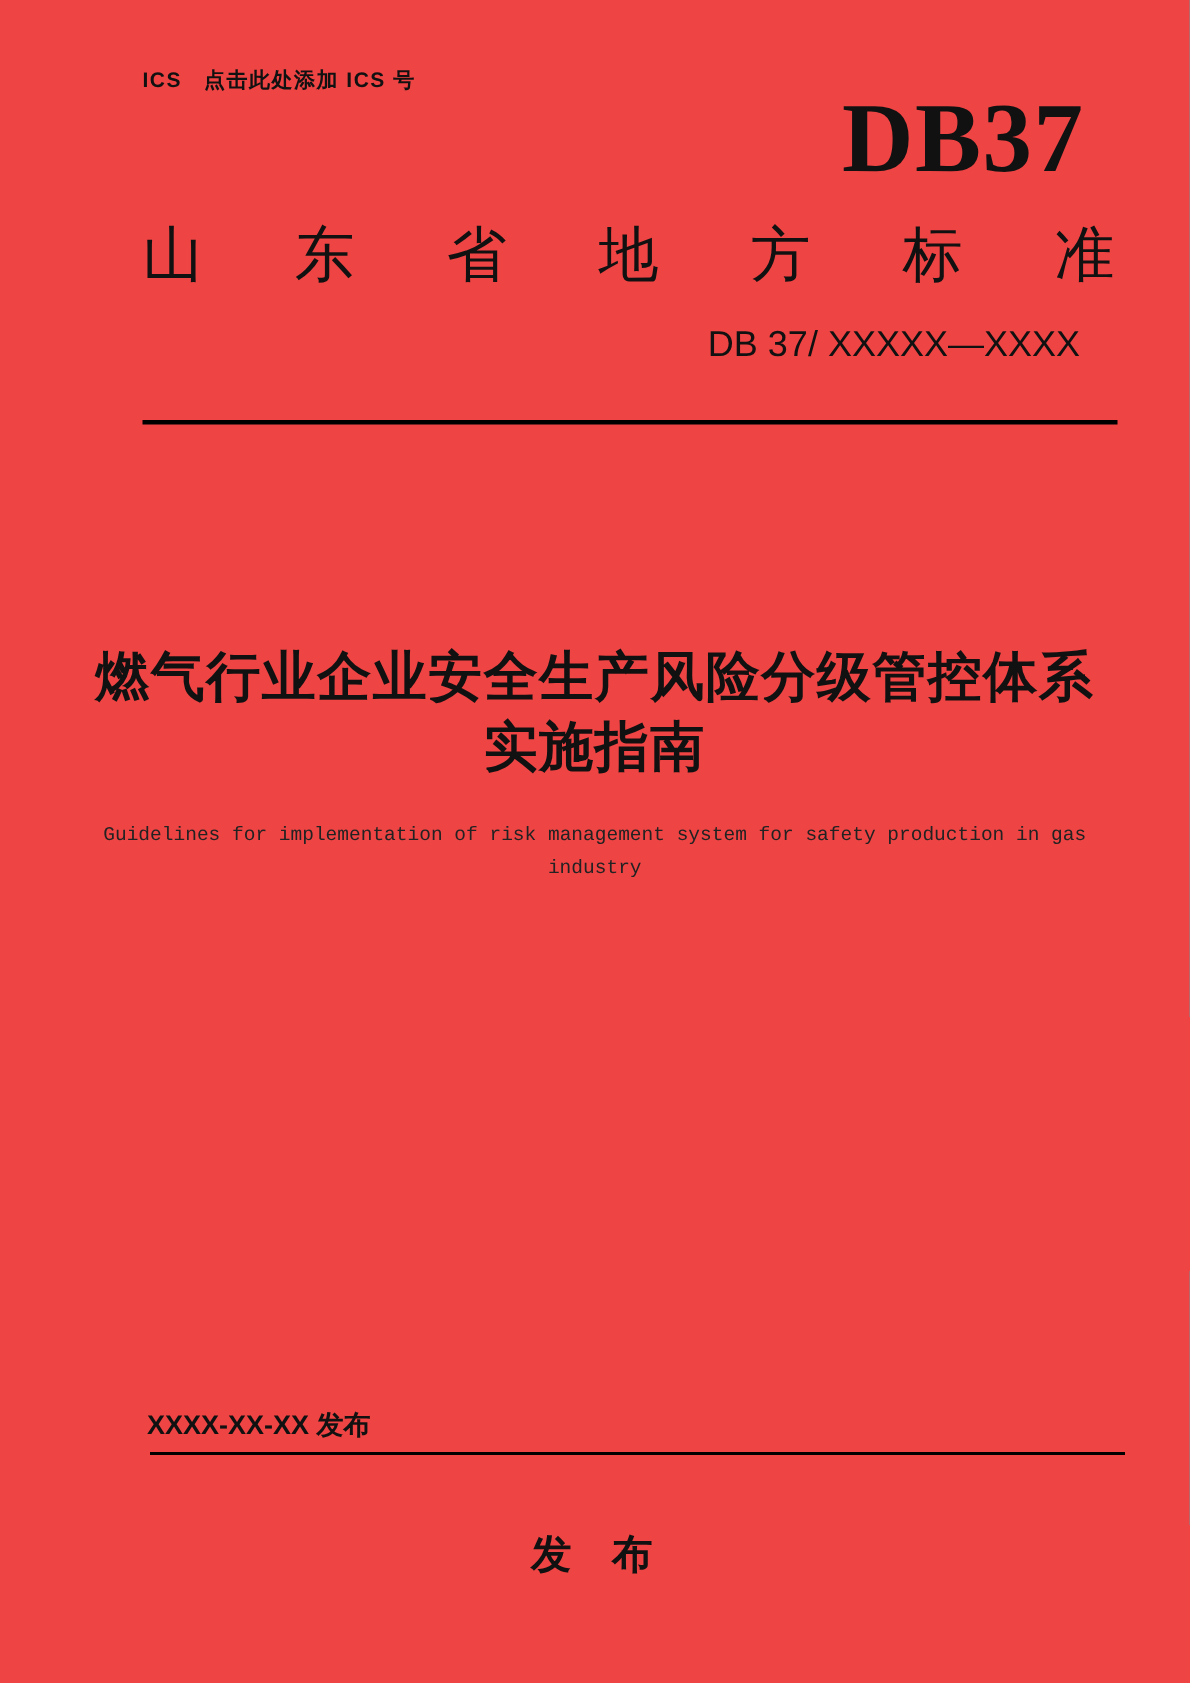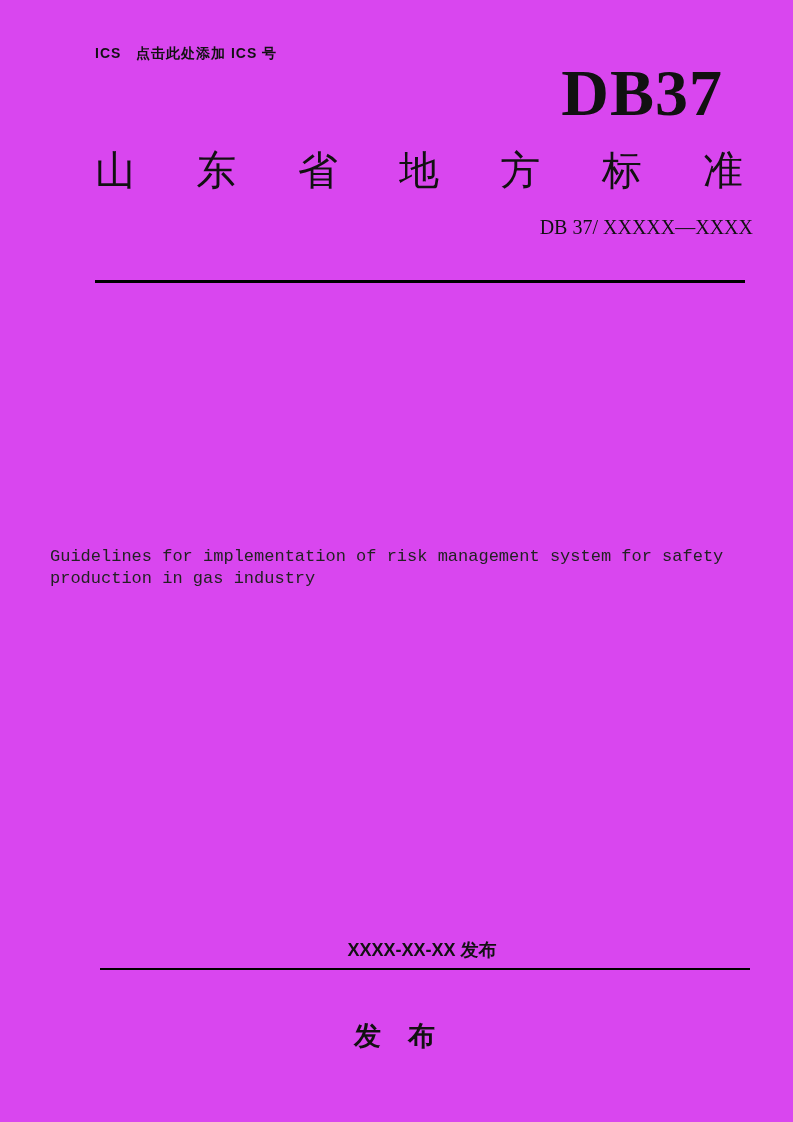--- a/index.html
+++ b/index.html
@@ -2,21 +2,21 @@
 <html><head>
 <meta charset="utf-8">
 <style>
   * { margin: 0; padding: 0; box-sizing: border-box; }
   html, body { background: #888; }
   .page {
     position: relative;
     width: 793px;
     height: 1122px;
     margin: 0 auto;
-    background: #d946ef;
+    background: #ef4444;
     color: #111111;
     font-family: "Liberation Sans", sans-serif;
     overflow: hidden;
   }
   .ics-line {
     position: absolute;
     left: 95px; top: 45px;
     font-size: 14px;
     font-weight: bold;
     white-space: pre;
@@ -43,23 +43,23 @@
     left: 95px; top: 148px;
     width: 648px;
     display: flex;
     justify-content: space-between;
     font-size: 40px;
     font-weight: 500;
     line-height: 1.1;
   }
   .std-number {
     position: absolute;
-    right: 40px; top: 216px;
-    font-family: Liberation Serif, serif;
-    font-size: 20px;
+    right: 73px; top: 216px;
+    font-family: Liberation Sans, sans-serif;
+    font-size: 24px;
     white-space: pre;
   }
   .rule {
     position: absolute;
     background: #000000;
   }
   .rule-top {
     left: 95px; top: 280px;
     width: 650px; height: 3px;
   }
@@ -70,32 +70,32 @@
     text-align: center;
     font-size: 36px;
     font-weight: bold;
     line-height: 47px;
     letter-spacing: 1px;
   }
   .en-title {
     position: absolute;
     left: 50px; top: 546px;
     width: 693px;
-    text-align: left;
+    text-align: center;
     font-family: "Liberation Mono", "DejaVu Sans Mono", monospace;
-    font-size: 17px;
+    font-size: 13px;
     line-height: 22px;
     color: #222222;
   }
   .date-row {
     position: absolute;
     left: 98px; top: 938px;
     width: 648px;
     display: flex;
-    justify-content: center;
+    justify-content: space-between;
     font-size: 18px;
     font-weight: bold;
     white-space: pre;
   }
   .rule-bottom {
     left: 100px; top: 968px;
     width: 650px; height: 2px;
   }
   .publisher-row {
     position: absolute;
@@ -128,20 +128,24 @@
       <span>地</span>
       <span>方</span>
       <span>标</span>
       <span>准</span>
     </div>
 
   <div class="std-number">DB 37/ XXXXX—XXXX</div>
 
   <div class="rule rule-top"></div>
 
+  <div class="doc-title">
+    <div>燃气行业企业安全生产风险分级管控体系</div>
+    <div>实施指南</div>
+  </div>
 
   <div class="en-title">Guidelines for implementation of risk management system for safety production in gas industry</div>
 
   <div class="date-row">
     <span>XXXX-XX-XX 发布</span>
   </div>
 
   <div class="rule rule-bottom"></div>
 
   <div class="publisher-row">

